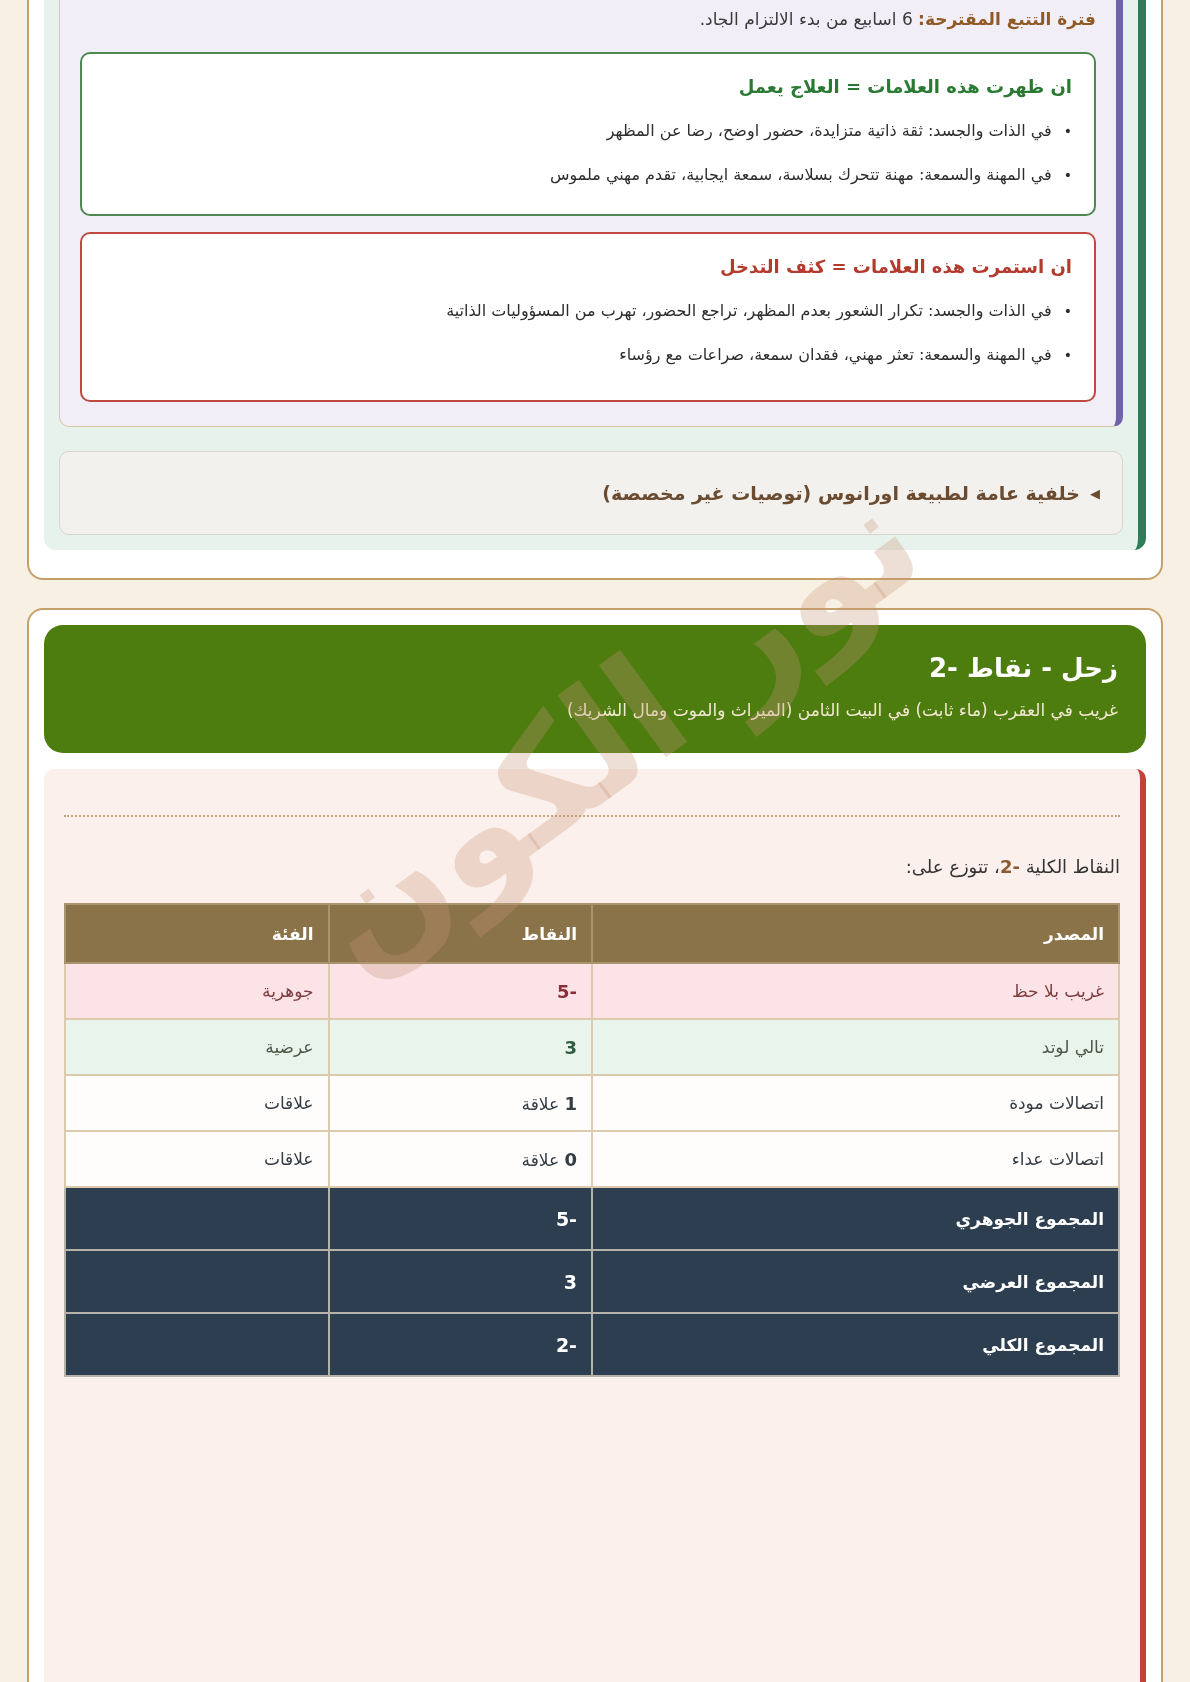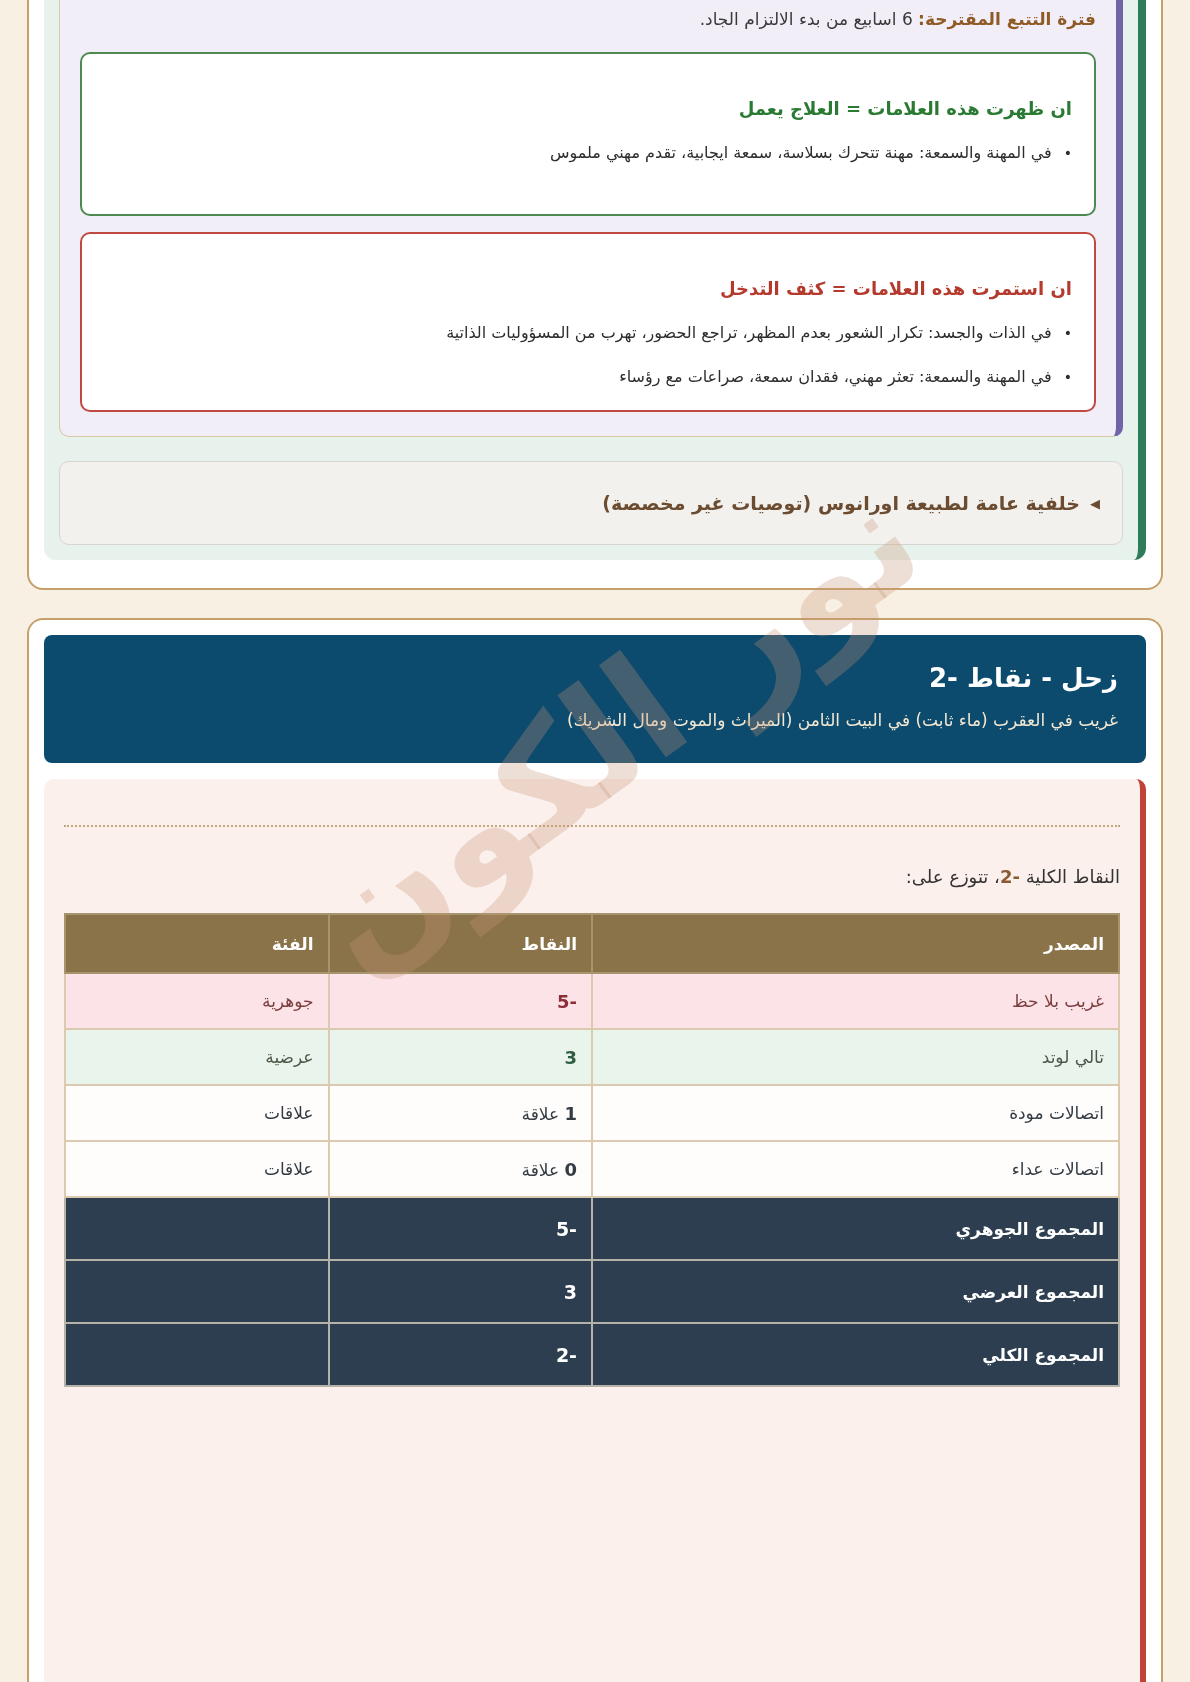--- a/index.html
+++ b/index.html
@@ -37,43 +37,43 @@
   .followup-line { font-size:17px; line-height:26px; color:#3a3a3a; }
   .followup-line .lbl { font-weight:bold; color:#8f5a26; }
   .statusbox {
     background:#ffffff;
     border-radius:10px;
     padding:20px 22px;
     margin-top:20px;
   }
   .statusbox.good { border:2px solid #4c8a52; min-height:164px; }
   .statusbox.bad  { border:2px solid #bf4a42; min-height:170px; margin-top:16px; }
-  .statusbox h3 { font-size:18px; line-height:26px; margin-bottom:18px;margin-top:22px; }
+  .statusbox h3 { font-size:18px; line-height:26px; margin-bottom:18px; }
   .statusbox.good h3 { color:#2b7a33; }
   .statusbox.bad  h3 { color:#b43a2e; }
   .bullet-line { font-size:16px; line-height:26px; color:#2d2d2d; margin-top:18px; }
   .bullet-line .dot { display:inline-block; margin-left:12px; font-size:14px; }
   .collapse-box {
     margin-top:24px;
     height:84px;
     background:#f3f1ee;
     border:1px solid #d8d4ce;
     border-radius:10px;
     display:flex;
     align-items:center;
     padding:0 22px;
     cursor:pointer;
   }
   .collapse-box .tri { color:#6b4c31; font-size:13px; margin-left:10px; }
   .collapse-box .cap { color:#6b4c31; font-size:19px; font-weight:bold; }
   
   .card2 { margin-top:28px; padding:15px; border-bottom:none; border-radius:16px 16px 0 0; min-height:1120px; }
   .banner {
-    background:#0c4a6e;
-    border-radius:8px;
+    background:#4d7c0f;
+    border-radius:19px;
     padding:26px 28px 30px 28px;
   }
   .banner h1 { color:#ffffff; font-size:26px; line-height:34px; font-weight:bold; margin-bottom:12px; }
   .banner .sub { color:#f3e8d2; font-size:17px; line-height:26px; }
   .rose {
     margin-top:16px;
     background:#fcf0ed;
     border-right:6px solid #c2423a;
     border-radius:10px;
     padding:24px 20px 30px 20px;
@@ -151,20 +151,23 @@
   <div class="mint">
     <div class="lavender">
 
       <div class="followup-line">
         <span class="lbl">فترة التتبع المقترحة:</span><span> 6 اسابيع من بدء الالتزام الجاد.</span>
       </div>
 
       <div class="statusbox good">
         <h3>ان ظهرت هذه العلامات = العلاج يعمل</h3>
         <div class="bullet-line">
+          <span class="dot">•</span><span>في الذات والجسد: ثقة ذاتية متزايدة، حضور اوضح، رضا عن المظهر</span>
+        </div>
+        <div class="bullet-line">
           <span class="dot">•</span><span>في المهنة والسمعة: مهنة تتحرك بسلاسة، سمعة ايجابية، تقدم مهني ملموس</span>
         </div>
       </div>
 
       <div class="statusbox bad">
         <h3>ان استمرت هذه العلامات = كثف التدخل</h3>
         <div class="bullet-line">
           <span class="dot">•</span><span>في الذات والجسد: تكرار الشعور بعدم المظهر، تراجع الحضور، تهرب من المسؤوليات الذاتية</span>
         </div>
         <div class="bullet-line">

